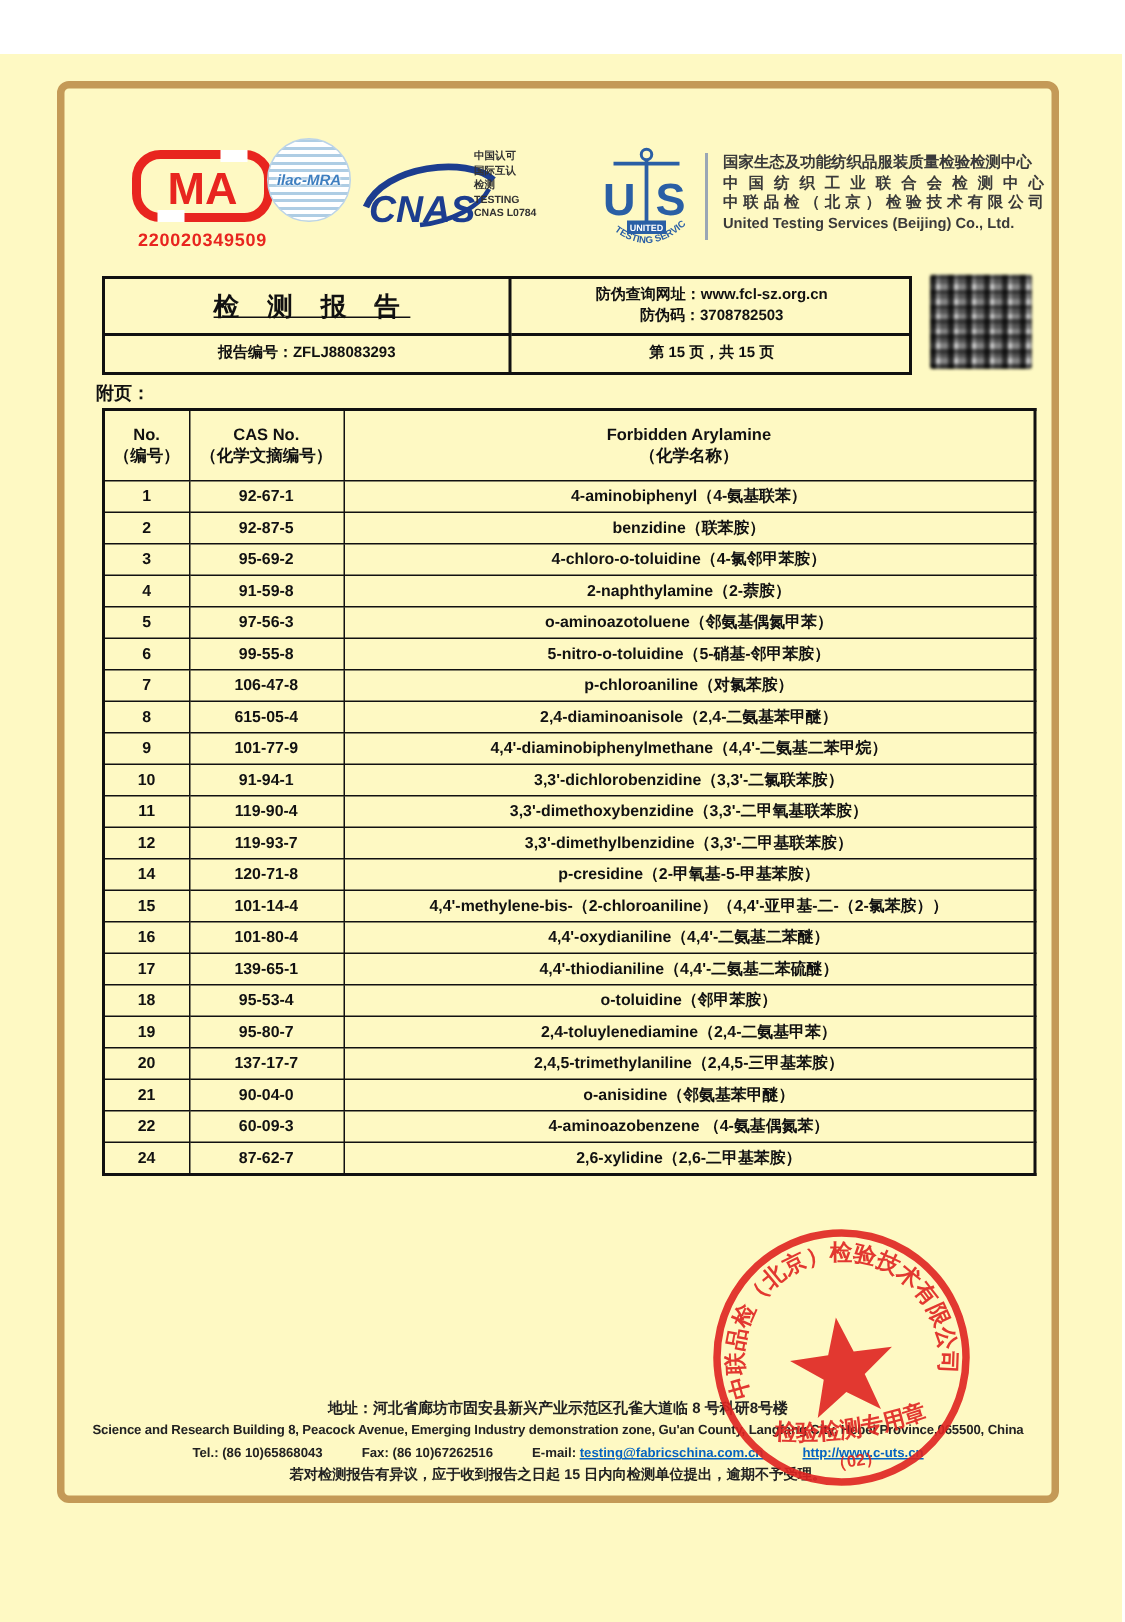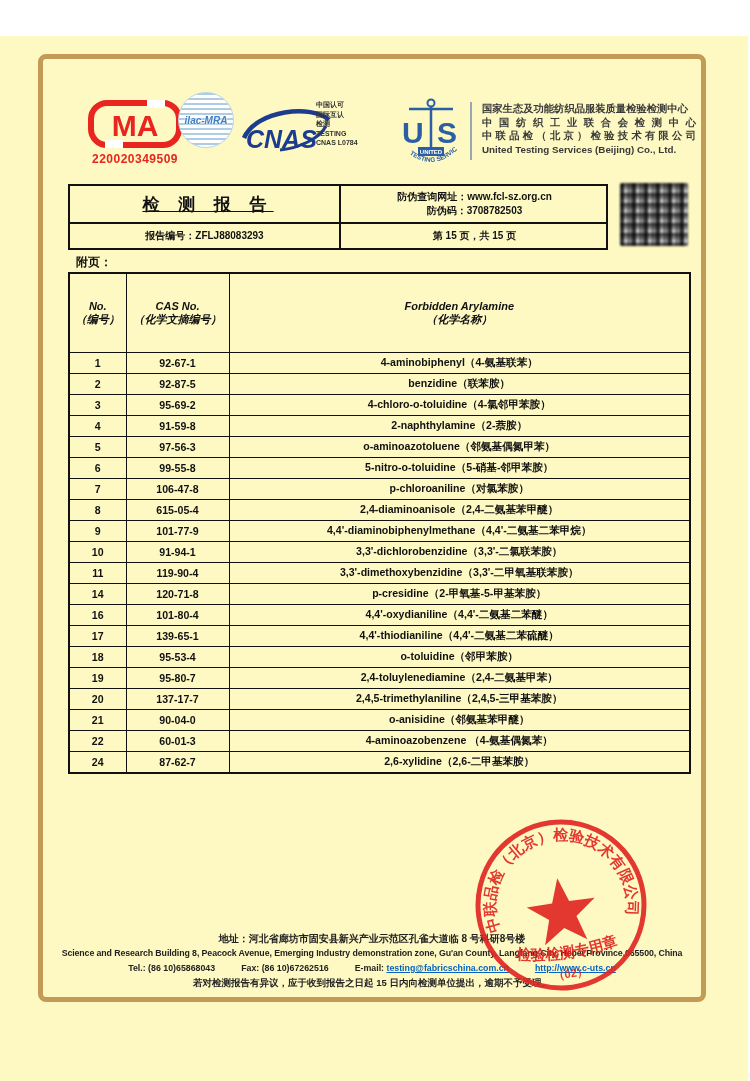--- a/index.html
+++ b/index.html
@@ -36,21 +36,21 @@
       background:
         repeating-linear-gradient(0deg,#5a5a5a 0 3px,#d9d9d9 3px 7px,#8f8f8f 7px 10px),
         repeating-linear-gradient(90deg,#3d3d3d 0 4px,#e8e8e8 4px 7px,#9a9a9a 7px 12px);
       background-blend-mode:multiply;filter:blur(1.1px) grayscale(1) contrast(1.05);}
 
   
   .attach{font-size:12px;font-weight:bold;}
   table.main{border-collapse:collapse;width:621px;table-layout:fixed;}
   table.main,table.main th,table.main td{border:1px solid #111;}
   table.main{border-width:2px;}
-  table.main th{font-size:11px;font-weight:bold;padding:20px 0;height:38px;font-style:italic;}
+  table.main th{font-size:11px;font-weight:bold;padding:4px 0;height:38px;}
   table.main th .sub{display:block;font-weight:bold;}
   table.main td{font-size:10.6px;font-weight:bold;text-align:center;height:20px;padding:0 2px;
                 white-space:nowrap;overflow:hidden;}
   col.c-no{width:57px;} col.c-cas{width:103px;} col.c-name{width:461px;}
 
   .endline{width:621px;text-align:center;font-size:11.5px;font-weight:bold;letter-spacing:1px;color:#222;}
 
   
   .stamp{opacity:.9;transform:rotate(-8deg);z-index:5;}
 
@@ -134,21 +134,21 @@
     <div class="hdr-cell hc-bl">
       <span class="hdr-small">报告编号：ZFLJ88083293</span>
     </div>
     <div class="hdr-cell">
       <span class="hdr-small">第 15 页，共 15 页</span>
     </div>
   </div>
 
   <div class="qr abs" style="left:620px;top:147px;"></div>
 
-  <div class="attach abs" style="left:76px;top:218px;">附页：</div>
+  <div class="attach abs" style="left:64px;top:218px;">附页：</div>
 
   <table class="main abs" style="left:68px;top:236px;">
     <colgroup>
         <col class="c-no">
         <col class="c-cas">
         <col class="c-name">
       </colgroup>
     <thead>
       <tr>
         <th>
@@ -215,25 +215,35 @@
           <td>10</td>
           <td>91-94-1</td>
           <td>3,3'-dichlorobenzidine（3,3'-二氯联苯胺）</td>
         </tr>
         <tr>
           <td>11</td>
           <td>119-90-4</td>
           <td>3,3'-dimethoxybenzidine（3,3'-二甲氧基联苯胺）</td>
         </tr>
         <tr>
+          <td>12</td>
+          <td>119-93-7</td>
+          <td>3,3'-dimethylbenzidine（3,3'-二甲基联苯胺）</td>
+        </tr>
+        <tr>
           <td>14</td>
           <td>120-71-8</td>
           <td>p-cresidine（2-甲氧基-5-甲基苯胺）</td>
         </tr>
         <tr>
+          <td>15</td>
+          <td>101-14-4</td>
+          <td>4,4'-methylene-bis-（2-chloroaniline）（4,4'-亚甲基-二-（2-氯苯胺））</td>
+        </tr>
+        <tr>
           <td>16</td>
           <td>101-80-4</td>
           <td>4,4'-oxydianiline（4,4'-二氨基二苯醚）</td>
         </tr>
         <tr>
           <td>17</td>
           <td>139-65-1</td>
           <td>4,4'-thiodianiline（4,4'-二氨基二苯硫醚）</td>
         </tr>
         <tr>
@@ -251,21 +261,21 @@
           <td>137-17-7</td>
           <td>2,4,5-trimethylaniline（2,4,5-三甲基苯胺）</td>
         </tr>
         <tr>
           <td>21</td>
           <td>90-04-0</td>
           <td>o-anisidine（邻氨基苯甲醚）</td>
         </tr>
         <tr>
           <td>22</td>
-          <td>60-01-3</td>
+          <td>60-09-3</td>
           <td>4-aminoazobenzene （4-氨基偶氮苯）</td>
         </tr>
         <tr>
           <td>24</td>
           <td>87-62-7</td>
           <td>2,6-xylidine（2,6-二甲基苯胺）</td>
         </tr>
       </tbody>
   </table>
 

